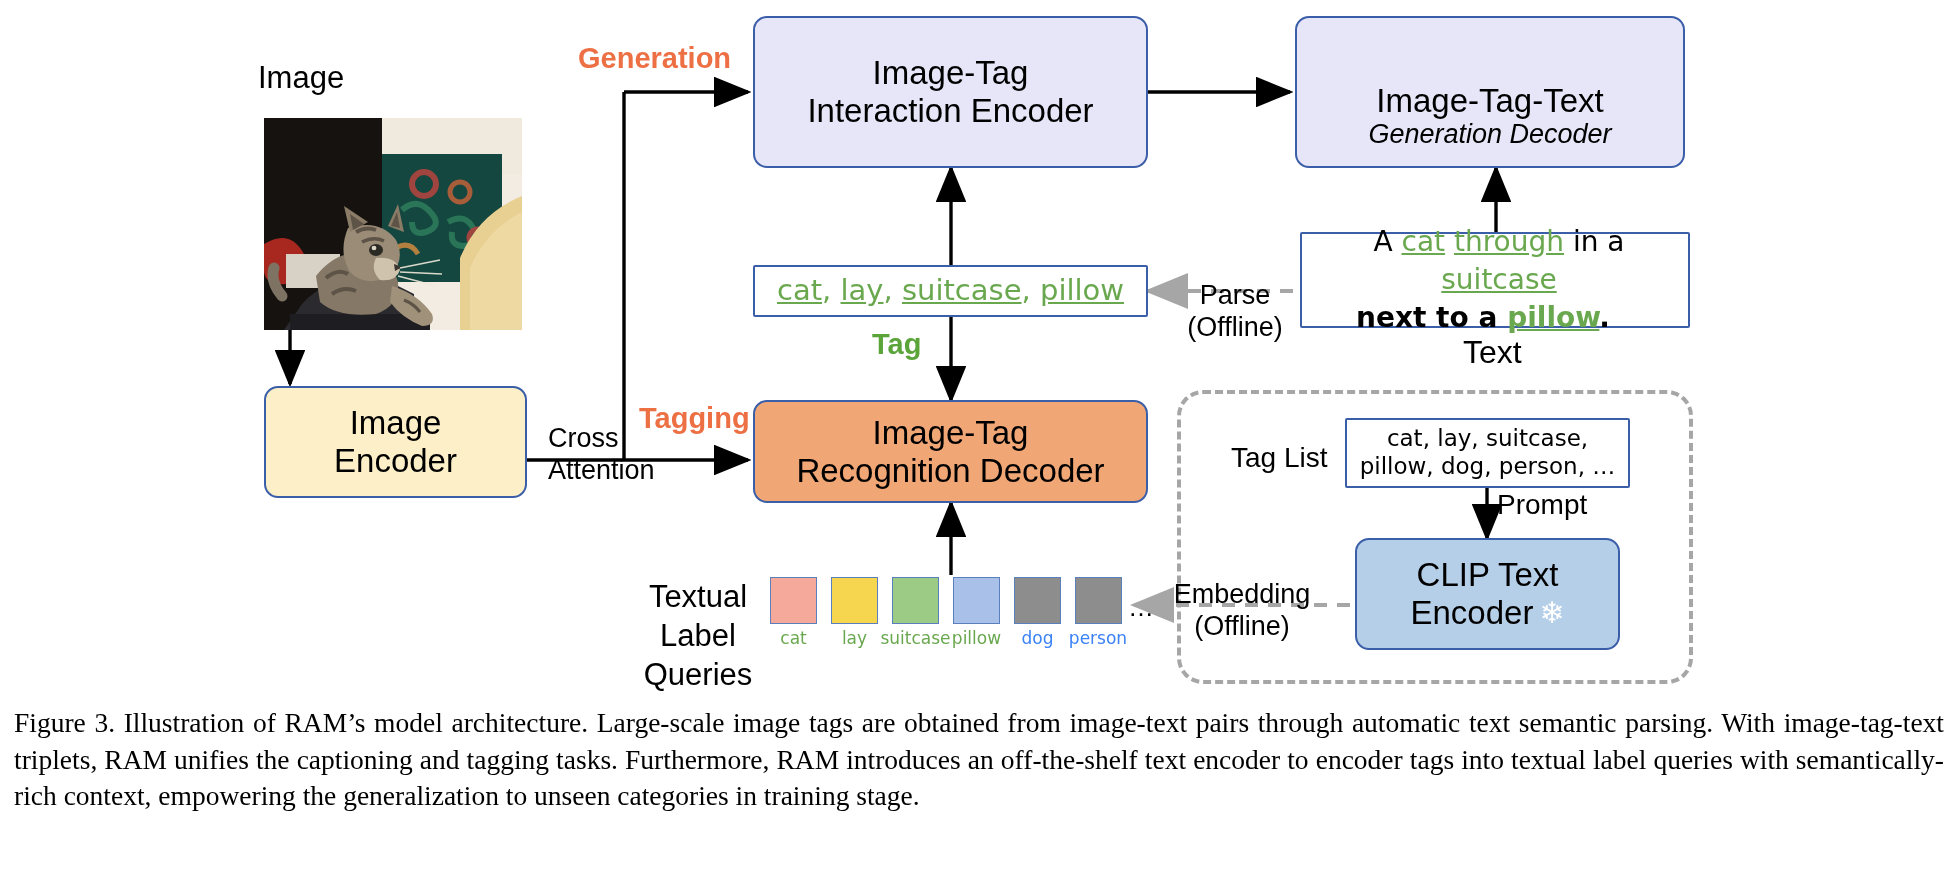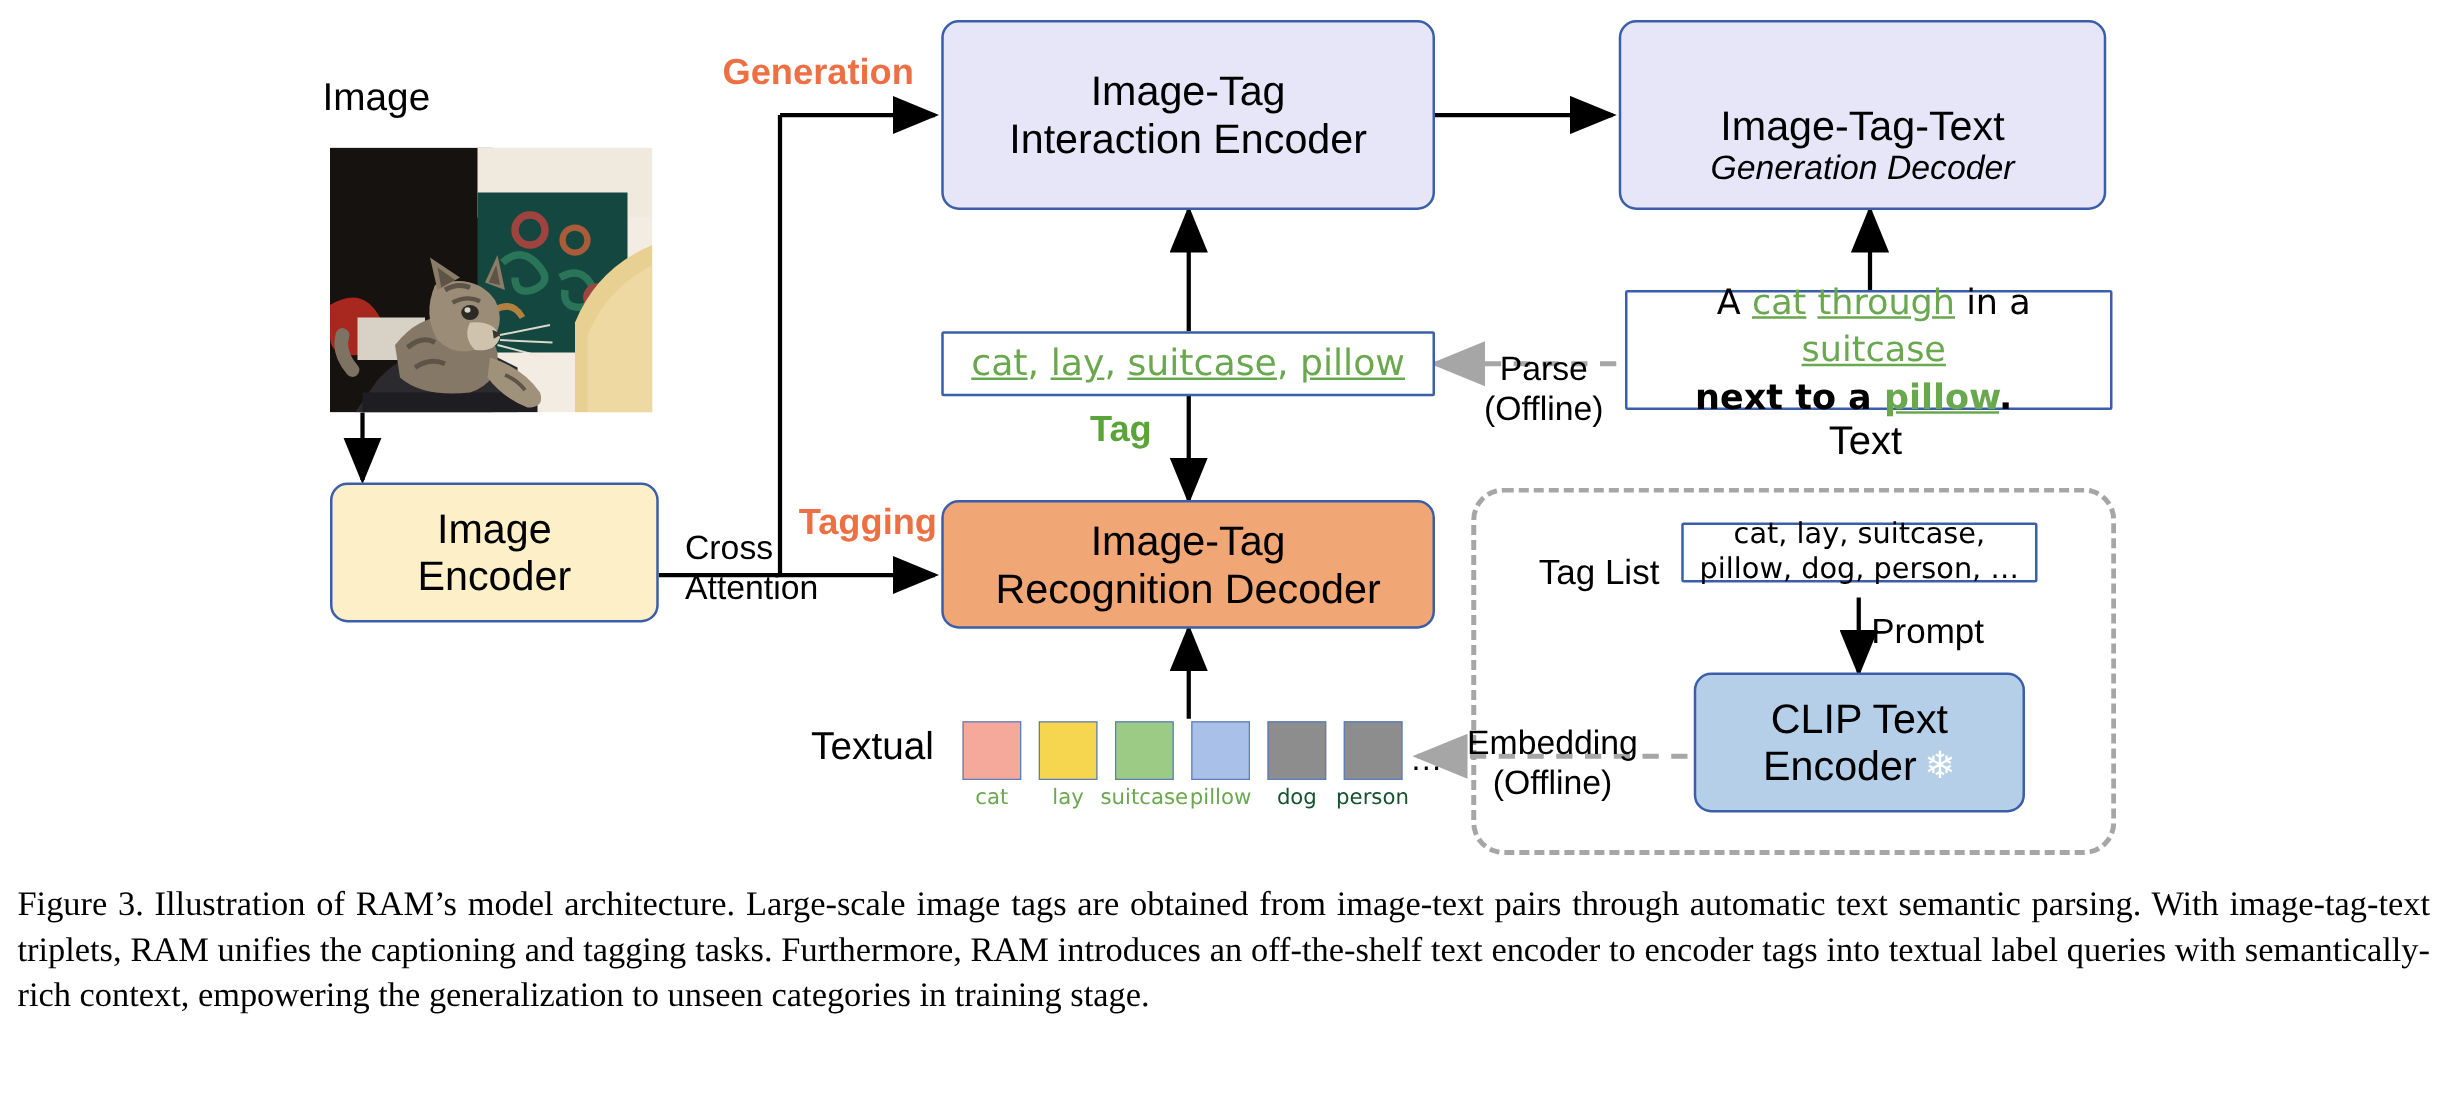--- a/index.html
+++ b/index.html
@@ -36,21 +36,21 @@
 
   
   .photo{position:absolute;overflow:hidden;border:0;}
 
   
   .dashgroup{position:absolute;border:4px dashed #a6a6a6;border-radius:26px;box-sizing:border-box;}
 
   
   .chip{position:absolute;box-sizing:border-box;border:1px solid #5b7ebd;}
   .chiplabel{position:absolute;font-size:17px;color:#6aa84f;font-family:"DejaVu Sans",sans-serif;text-align:center;}
-  .chiplabel.grey{color:#14532d;}
+  .chiplabel.grey{color:#3b82f6;}
 
   
   .figcap{position:absolute;left:14px;top:705px;width:1930px;font-family:"Liberation Serif",serif;font-size:27.5px;line-height:1.33;color:#000;text-align:justify;}
 
   svg.overlay{position:absolute;left:0;top:0;width:1956px;height:879px;pointer-events:none;}
 
   .snow{font-size:30px;color:#ffffff;margin-left:6px;line-height:1;}
 </style>
 </head>
 <body>
@@ -204,21 +204,21 @@
 
   <div class="abs" style="left:1175px;top:263px;width:120px;text-align:center;line-height:1.2;margin-top:16px;">
     <div class="mid-label">Parse</div>
     <div class="mid-label">(Offline)</div>
   </div>
 
   <div class="dashgroup" style="left:1177px;top:390px;width:516px;height:294px;"></div>
 
   <div class="abs mid-label" style="left:1231px;top:442px;font-size:28px;">Tag List</div>
 
-  <div class="box sbox" style="left:1345px;top:418px;width:285px;height:48px;flex-direction:column;">
+  <div class="box sbox" style="left:1345px;top:418px;width:285px;height:70px;flex-direction:column;">
     <div class="captxt" style="font-size:23px;line-height:1.2;">cat, lay, suitcase,</div>
     <div class="captxt" style="font-size:23px;line-height:1.2;">pillow, dog, person, …</div>
   </div>
 
   <div class="abs mid-label" style="left:1497px;top:489px;font-size:28px;">Prompt</div>
 
   <div class="box rbox blue" style="left:1355px;top:538px;width:265px;height:112px;flex-direction:column;">
     <div class="big-label" style="font-size:33px;">CLIP Text</div>
     <div style="display:flex;align-items:center;">
       <span class="big-label" style="font-size:33px;">Encoder</span>
@@ -226,20 +226,21 @@
     </div>
   </div>
 
   <div class="abs" style="left:1142px;top:578px;width:200px;text-align:center;line-height:1.2;">
     <div class="mid-label">Embedding</div>
     <div class="mid-label">(Offline)</div>
   </div>
 
   <div class="abs" style="left:608px;top:578px;width:180px;text-align:center;line-height:1.25;">
     <div class="big-label" style="font-size:31px;">Textual</div>
+    <div class="big-label" style="font-size:31px;">Label Queries</div>
   </div>
 
   <div class="chip" style="left:770px;top:577px;width:47px;height:47px;background:#f4a99a;"></div>
   <div class="chip" style="left:831px;top:577px;width:47px;height:47px;background:#f5d64e;"></div>
   <div class="chip" style="left:892px;top:577px;width:47px;height:47px;background:#9bcb84;"></div>
   <div class="chip" style="left:953px;top:577px;width:47px;height:47px;background:#a9c0e8;"></div>
   <div class="chip" style="left:1014px;top:577px;width:47px;height:47px;background:#8d8d8d;"></div>
   <div class="chip" style="left:1075px;top:577px;width:47px;height:47px;background:#8d8d8d;"></div>
 
   <div class="chiplabel" style="left:760px;top:628px;width:67px;">cat</div>

